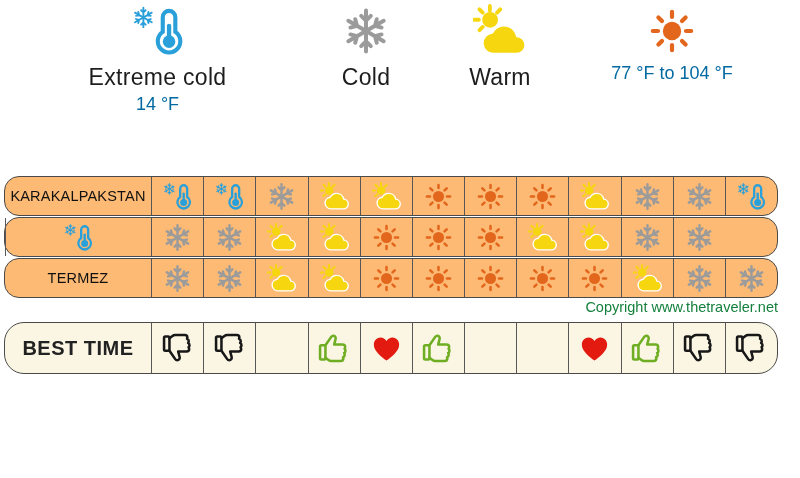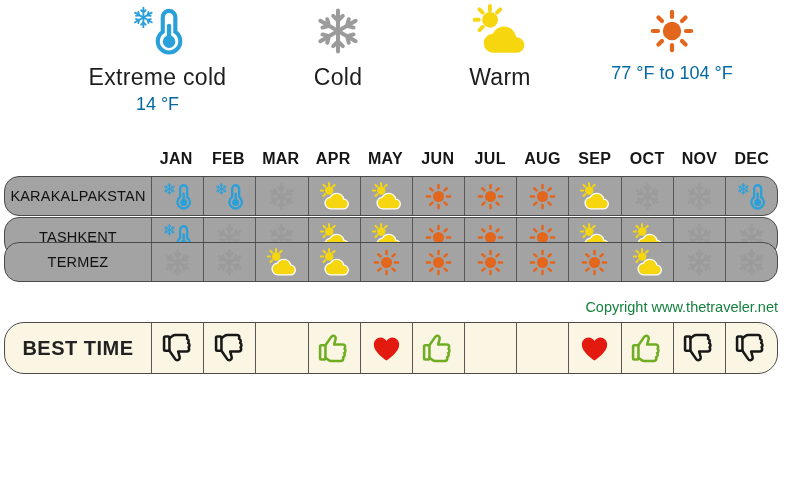--- a/index.html
+++ b/index.html
@@ -2,35 +2,35 @@
 <html><head>
 <meta charset="utf-8">
 <style>
   html,body{margin:0;padding:0;background:#fff;}
   .canvas{position:relative;width:800px;height:478px;background:#ffffff;overflow:hidden;
           font-family:"Liberation Sans",sans-serif;color:#1c1c1c;}
 
   
   .legend-item{position:absolute;top:2px;text-align:center;}
   #legend-item-0{left:55px;width:205px;}
-  #legend-item-1{left:248px;width:180px;}
+  #legend-item-1{left:276px;width:180px;}
   #legend-item-2{left:410px;width:180px;}
   #legend-item-3{left:582px;width:180px;}
   .legend-icon{height:58px;display:flex;align-items:center;justify-content:center;}
   .legend-name{font-size:23px;margin-top:4px;letter-spacing:.3px;color:#1d1d1d;}
   .legend-range{font-size:18px;margin-top:3px;color:#0369a1;}
 
   
   .months-header{position:absolute;left:150px;top:150px;width:628px;display:grid;
                  grid-template-columns:repeat(12,1fr);}
   .month-label{text-align:center;font-size:16px;font-weight:700;color:#161616;letter-spacing:.3px;}
 
   
   .region-row{position:absolute;left:4px;width:774px;height:40px;box-sizing:border-box;
-              border:1.6px solid #4a4a4a;border-radius:15px;background:#a3a3a3;
+              border:1.6px solid #4a4a4a;border-radius:15px;background:#fdba74;
               display:grid;grid-template-columns:146px repeat(12,1fr);align-items:stretch;}
   .region-name{display:flex;align-items:center;justify-content:center;
                font-size:14.5px;color:#111;letter-spacing:.2px;}
   .cell{display:flex;align-items:center;justify-content:center;border-left:1.3px solid #575757;}
   .wicon{width:29px;height:29px;}
 
   
   .ic-extreme_cold{color:#2aa0da;}
   .ic-cold{color:#9b9b9b;}
   .ic-warm{color:#f6d70f;}
@@ -145,34 +145,20 @@
 
   <div class="legend-item" id="legend-item-3">
     <div class="legend-icon">
       <svg class="ic-hot" width="48" height="48" viewBox="0 0 24 24">
           <use href="#sym-hot"></use>
         </svg>
     </div>
     <div class="legend-range">77 °F to 104 °F</div>
   </div>
 
-  <div class="months-header" id="months-header">
-      <div class="month-label">JAN</div>
-      <div class="month-label">FEB</div>
-      <div class="month-label">MAR</div>
-      <div class="month-label">APR</div>
-      <div class="month-label">MAY</div>
-      <div class="month-label">JUN</div>
-      <div class="month-label">JUL</div>
-      <div class="month-label">AUG</div>
-      <div class="month-label">SEP</div>
-      <div class="month-label">OCT</div>
-      <div class="month-label">NOV</div>
-      <div class="month-label">DEC</div>
-    </div>
 
   <div id="weather-table">
       <div class="region-row" style="top: 176px;">
         <div class="region-name">KARAKALPAKSTAN</div>
         <div class="cell">
           <svg viewBox="0 0 24 24" class="wicon ic-extreme_cold">
             <use href="#sym-extreme-cold" xlink:href="#sym-extreme-cold"></use>
           </svg>
         </div>
         <div class="cell">
@@ -225,21 +211,20 @@
             <use href="#sym-snowflake" xlink:href="#sym-snowflake"></use>
           </svg>
         </div>
         <div class="cell">
           <svg viewBox="0 0 24 24" class="wicon ic-extreme_cold">
             <use href="#sym-extreme-cold" xlink:href="#sym-extreme-cold"></use>
           </svg>
         </div>
       </div>
       <div class="region-row" style="top: 217px;">
-        <div class="region-name">TASHKENT</div>
         <div class="cell">
           <svg viewBox="0 0 24 24" class="wicon ic-extreme_cold">
             <use href="#sym-extreme-cold" xlink:href="#sym-extreme-cold"></use>
           </svg>
         </div>
         <div class="cell">
           <svg viewBox="0 0 24 24" class="wicon ic-cold">
             <use href="#sym-snowflake" xlink:href="#sym-snowflake"></use>
           </svg>
         </div>
@@ -287,21 +272,21 @@
           <svg viewBox="0 0 24 24" class="wicon ic-cold">
             <use href="#sym-snowflake" xlink:href="#sym-snowflake"></use>
           </svg>
         </div>
         <div class="cell">
           <svg viewBox="0 0 24 24" class="wicon ic-cold">
             <use href="#sym-snowflake" xlink:href="#sym-snowflake"></use>
           </svg>
         </div>
       </div>
-      <div class="region-row" style="top: 242px;">
+      <div class="region-row" style="top: 258px;">
         <div class="region-name">TERMEZ</div>
         <div class="cell">
           <svg viewBox="0 0 24 24" class="wicon ic-cold">
             <use href="#sym-snowflake" xlink:href="#sym-snowflake"></use>
           </svg>
         </div>
         <div class="cell">
           <svg viewBox="0 0 24 24" class="wicon ic-cold">
             <use href="#sym-snowflake" xlink:href="#sym-snowflake"></use>
           </svg>

